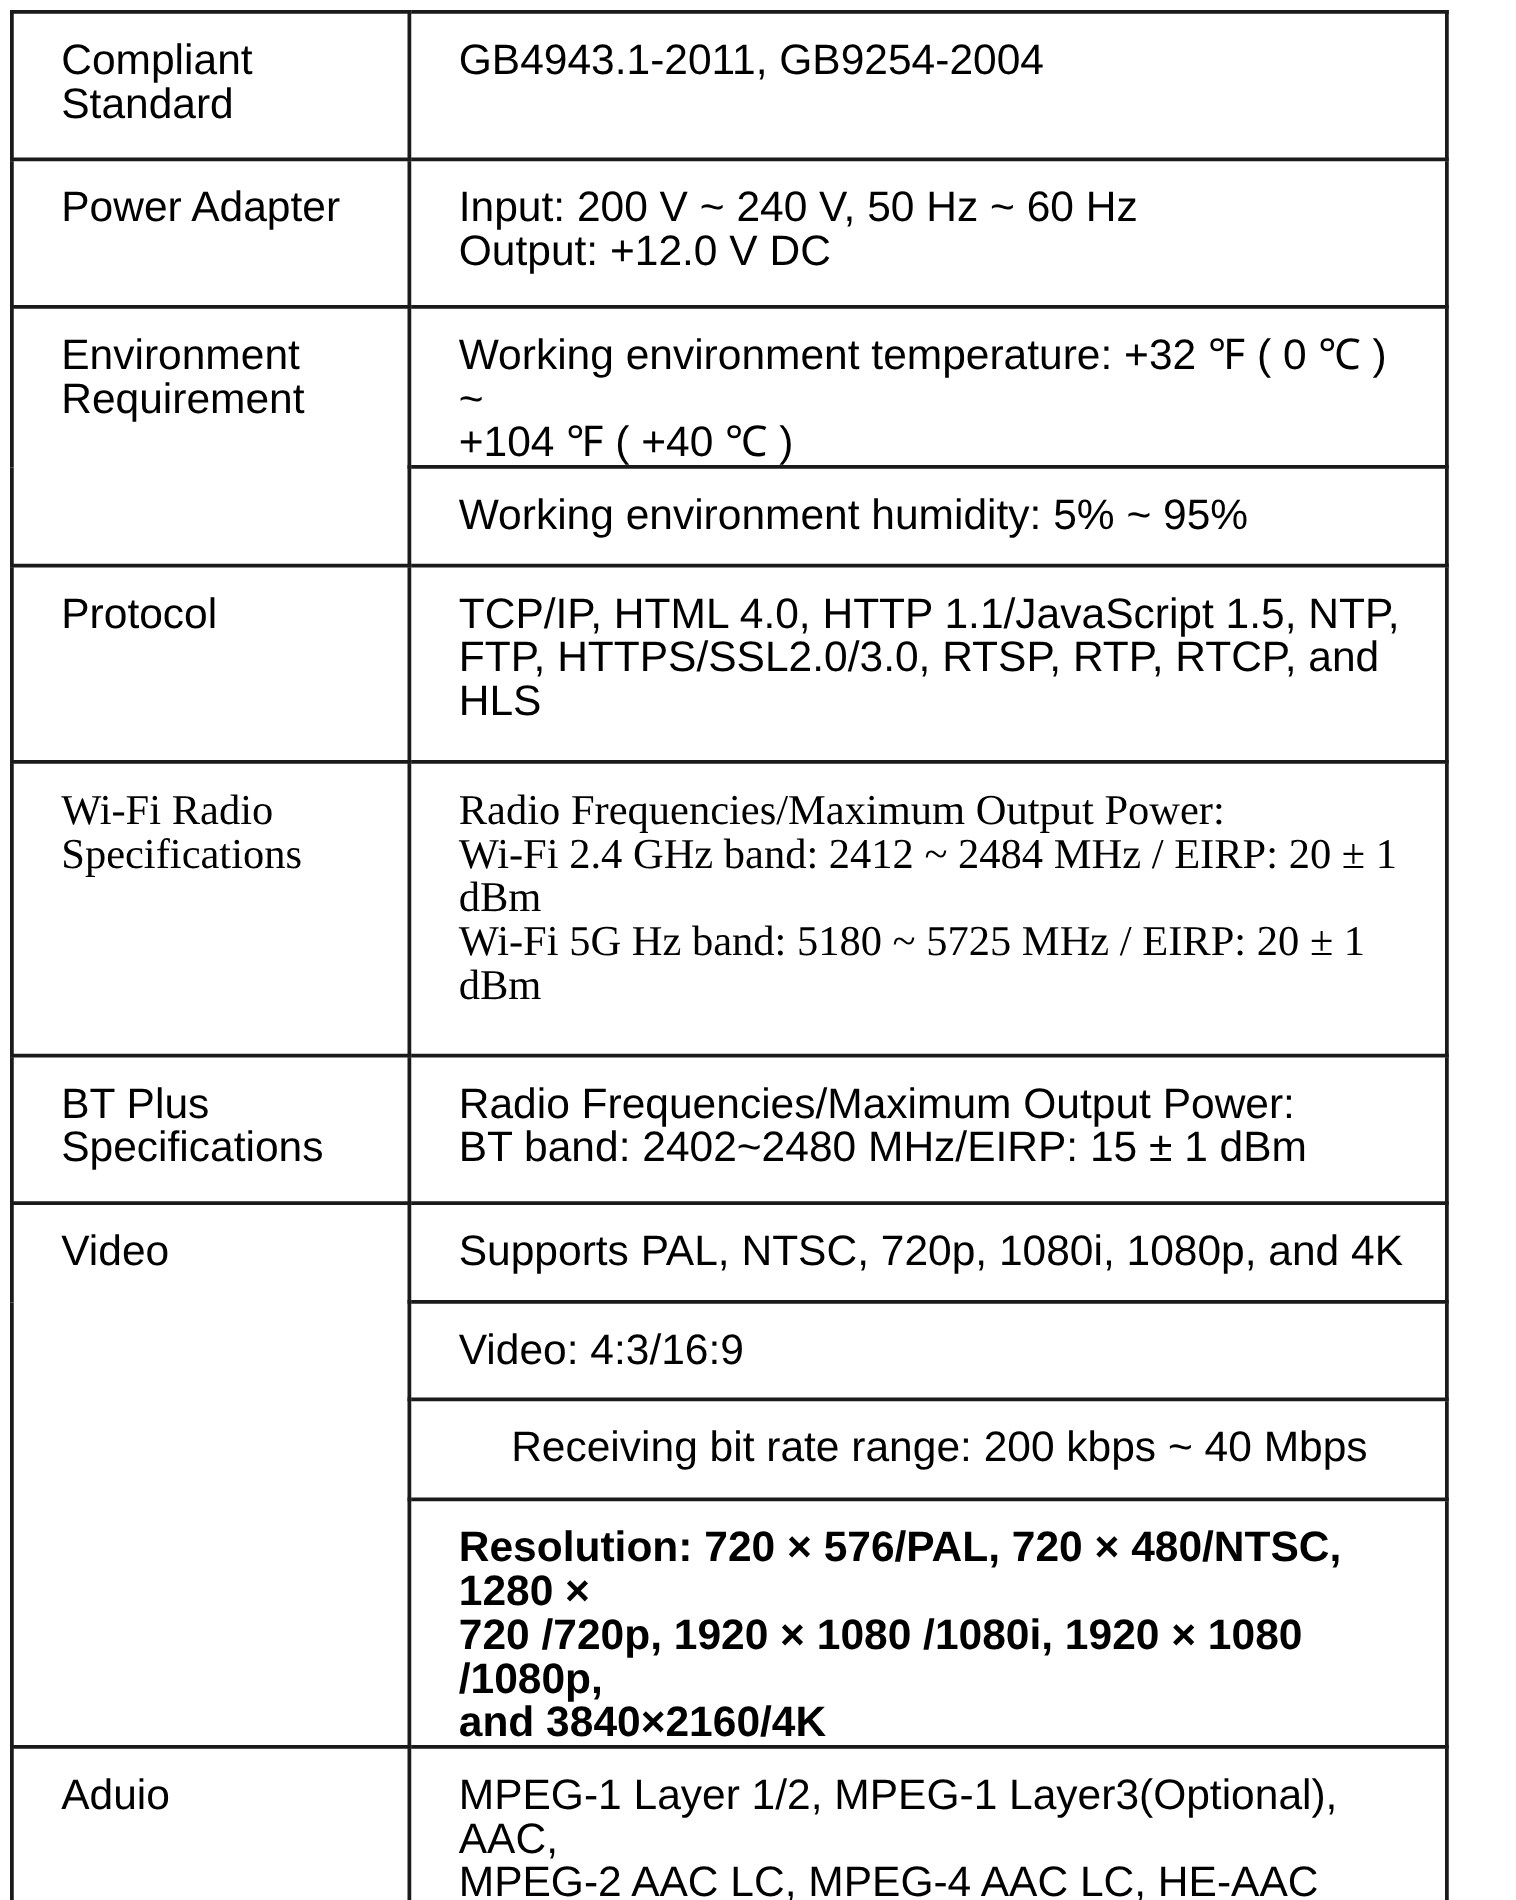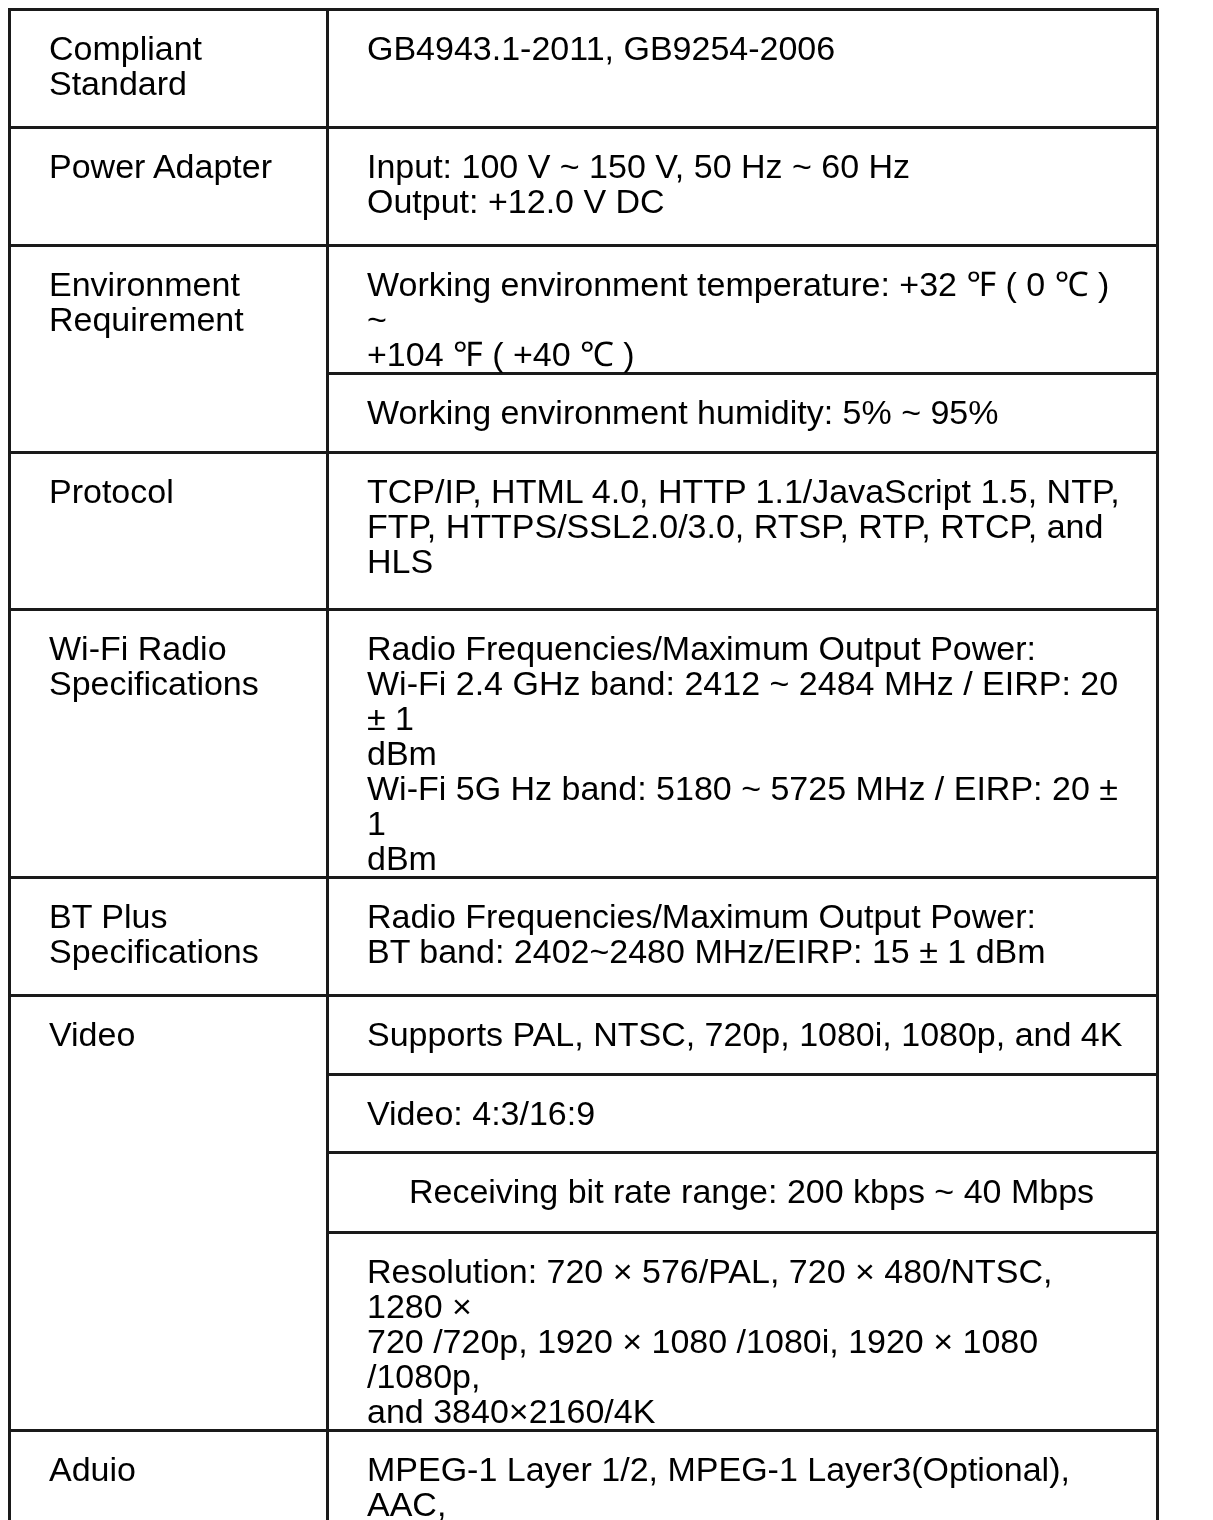--- a/index.html
+++ b/index.html
@@ -22,29 +22,29 @@
 <body>
 
 <table class="spec">
   <tbody id="spec-body">
       <tr style="height: 118px;">
         <td class="label" rowspan="1">
           <span class="line">Compliant
 Standard</span>
         </td>
         <td class="value">
-          <span class="line">GB4943.1-2011, GB9254-2006</span>
+          <span class="line">GB4943.1-2011, GB9254-2004</span>
         </td>
       </tr>
       <tr style="height: 118px;">
         <td class="label" rowspan="1">
           <span class="line">Power Adapter</span>
         </td>
         <td class="value">
-          <span class="line">Input: 100 V ~ 150 V, 50 Hz ~ 60 Hz
+          <span class="line">Input: 200 V ~ 240 V, 50 Hz ~ 60 Hz
 Output: +12.0 V DC</span>
         </td>
       </tr>
       <tr style="height: 128px;">
         <td class="label" rowspan="2">
           <span class="line">Environment
 Requirement</span>
         </td>
         <td class="value">
           <span class="line">Working environment temperature: +32 ℉ ( 0 ℃ ) ~
@@ -59,21 +59,21 @@
       <tr style="height: 157px;">
         <td class="label" rowspan="1">
           <span class="line">Protocol</span>
         </td>
         <td class="value">
           <span class="line">TCP/IP, HTML 4.0, HTTP 1.1/JavaScript 1.5, NTP,
 FTP, HTTPS/SSL2.0/3.0, RTSP, RTP, RTCP, and
 HLS</span>
         </td>
       </tr>
-      <tr style="height: 235px;">
+      <tr style="height: 235px; font-family: Liberation Serif, serif;">
         <td class="label" rowspan="1">
           <span class="line">Wi-Fi Radio
 Specifications</span>
         </td>
         <td class="value">
           <span class="line">Radio Frequencies/Maximum Output Power:
 Wi-Fi 2.4 GHz band: 2412 ~ 2484 MHz / EIRP: 20 ± 1
 dBm
 Wi-Fi 5G Hz band: 5180 ~ 5725 MHz / EIRP: 20 ± 1
 dBm</span>
@@ -100,21 +100,21 @@
       <tr style="height: 78px;">
         <td class="value">
           <span class="line">Video: 4:3/16:9</span>
         </td>
       </tr>
       <tr style="height: 80px; text-align: center;">
         <td class="value">
           <span class="line">Receiving bit rate range: 200 kbps ~ 40 Mbps</span>
         </td>
       </tr>
-      <tr style="height: 158px;">
+      <tr style="height: 158px; font-weight: bold;">
         <td class="value">
           <span class="line">Resolution: 720 × 576/PAL, 720 × 480/NTSC, 1280 ×
 720 /720p, 1920 × 1080 /1080i, 1920 × 1080 /1080p,
 and 3840×2160/4K</span>
         </td>
       </tr>
       <tr style="height: 155px;">
         <td class="label" rowspan="1">
           <span class="line">Aduio</span>
         </td>

